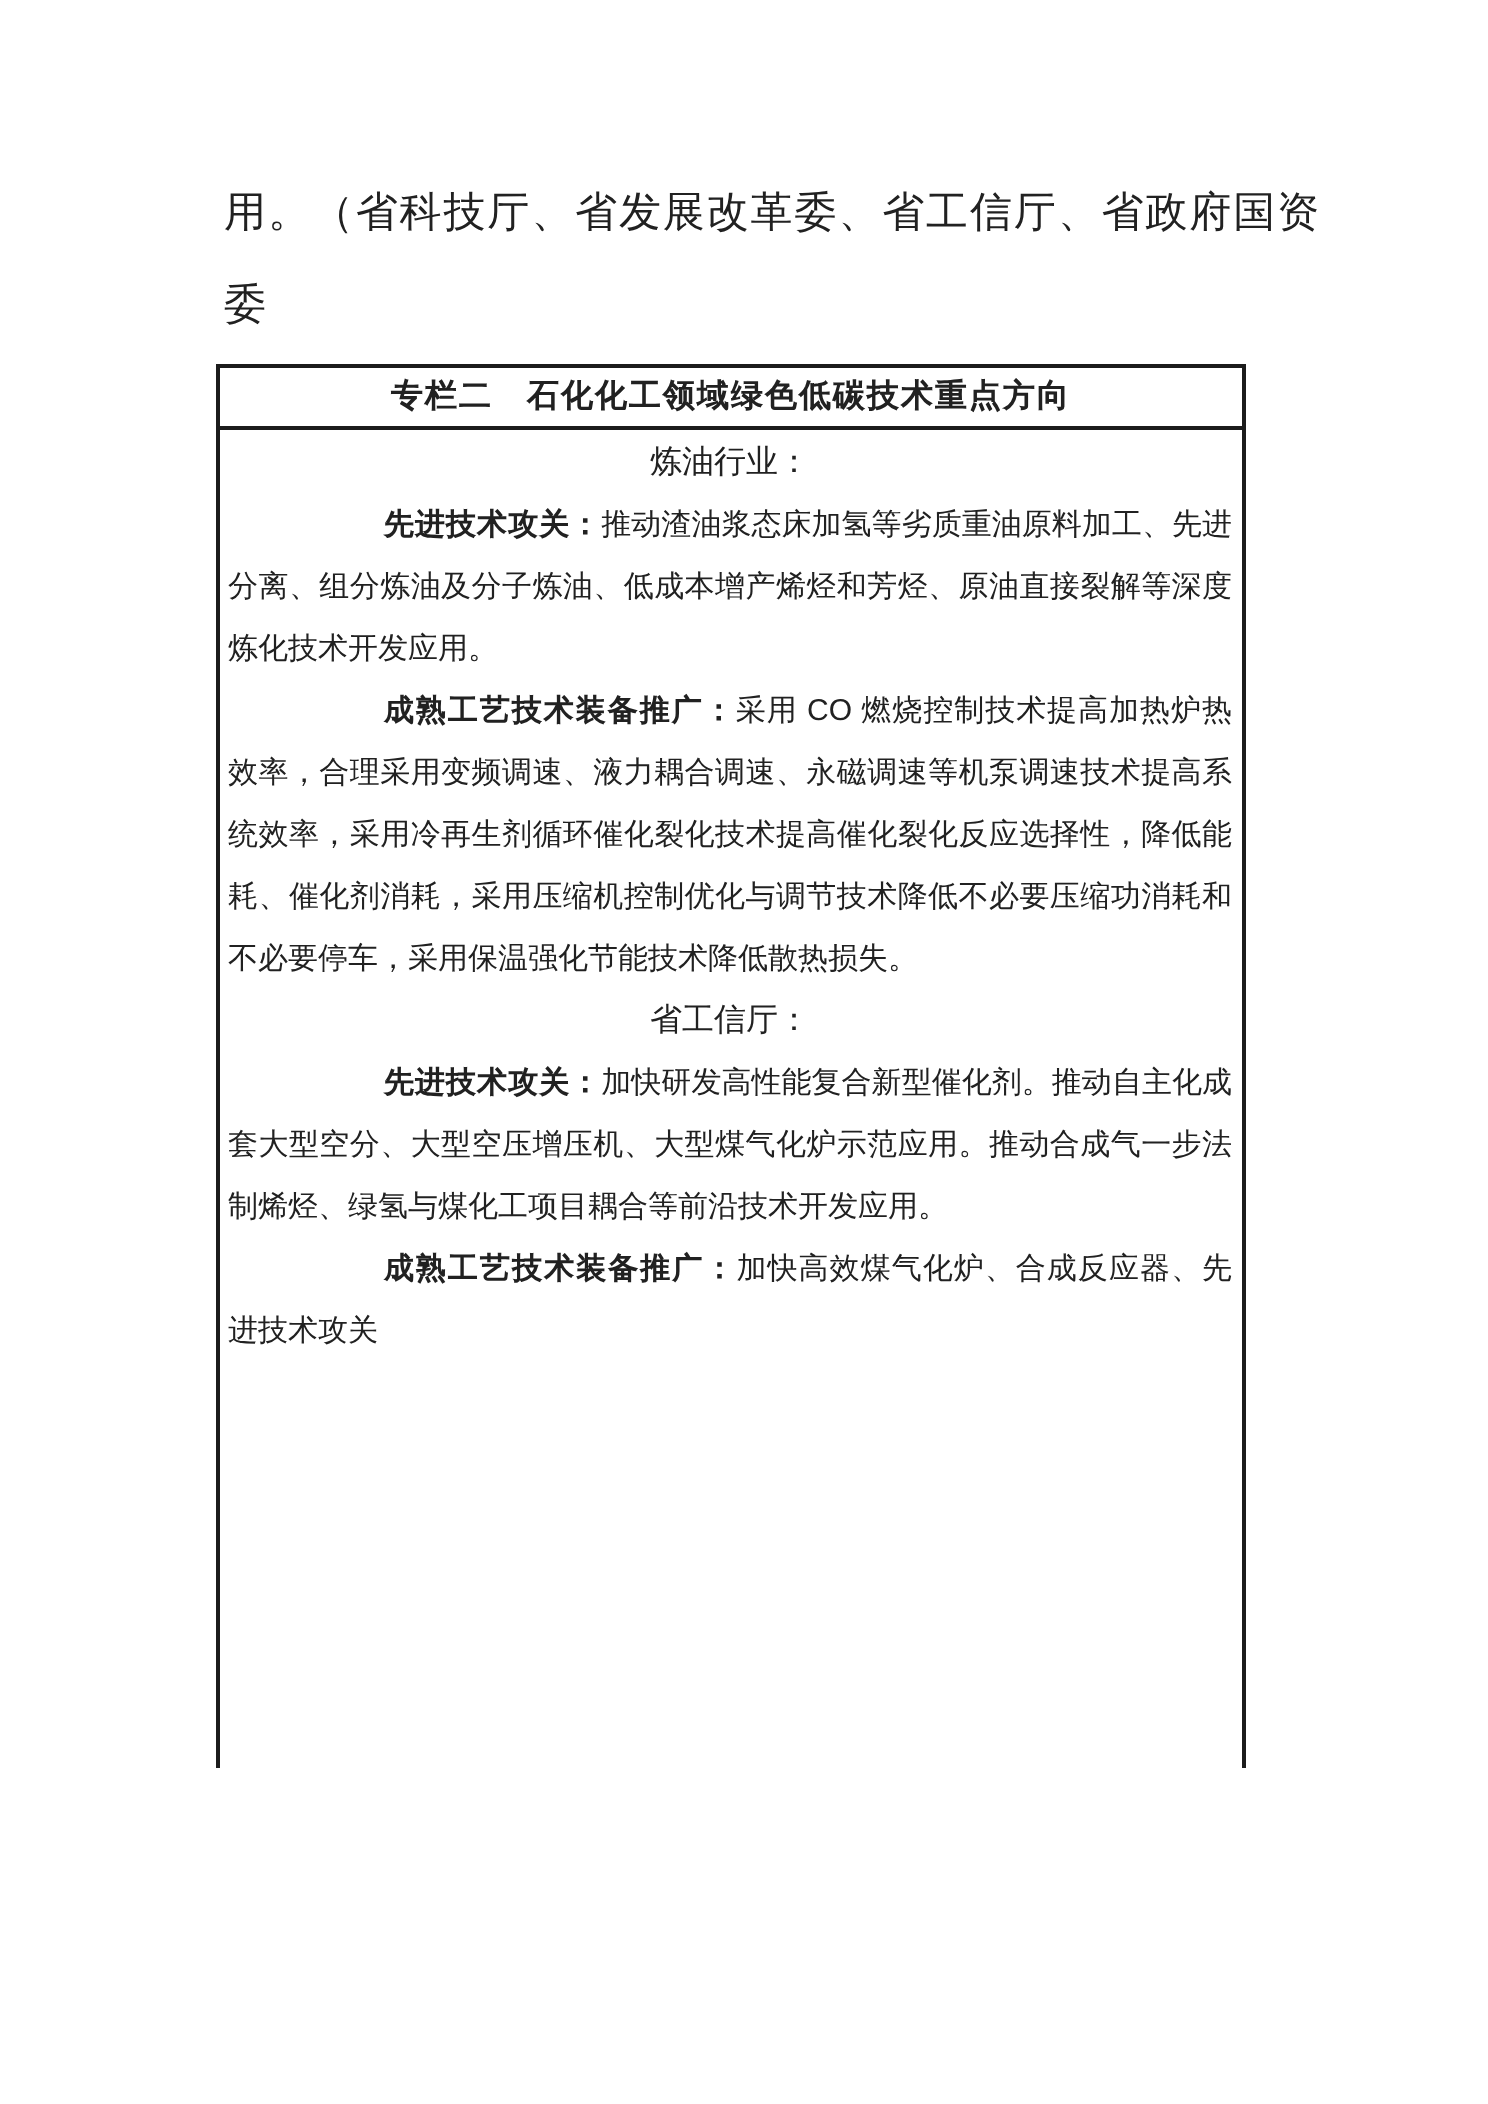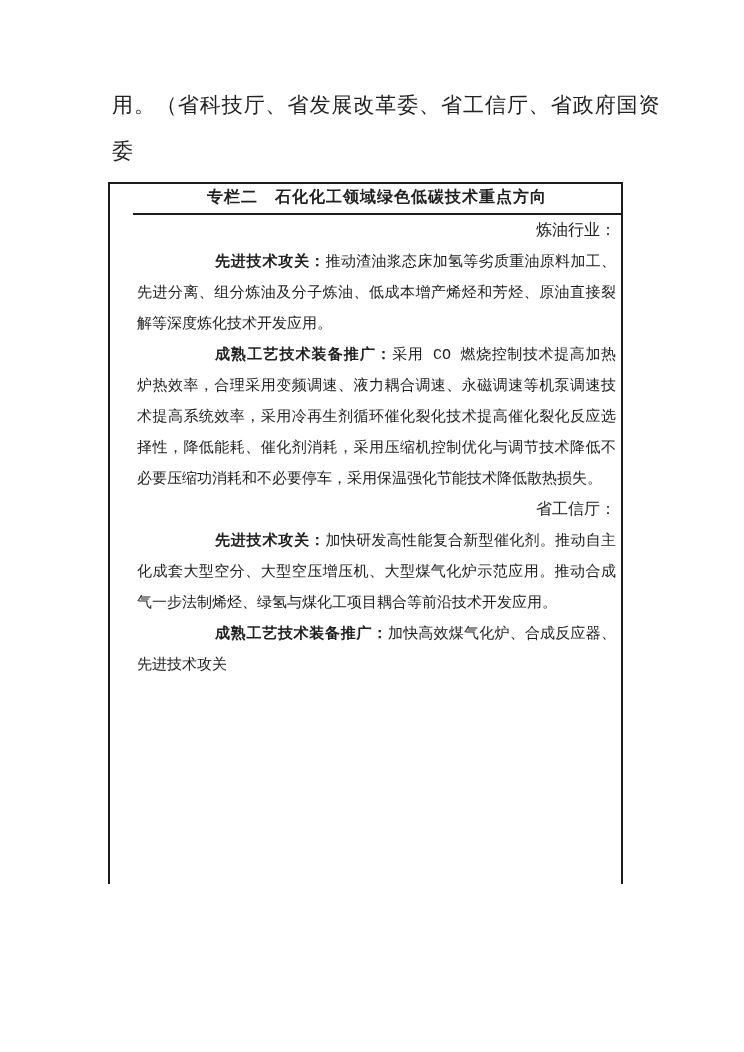--- a/index.html
+++ b/index.html
@@ -5,21 +5,21 @@
   html, body {
     margin: 0;
     padding: 0;
     background: #ffffff;
   }
   .page {
     position: relative;
     width: 744px;
     height: 884px;
     background: #ffffff;
-    font-family: Liberation Mono, monospace;
+    font-family: Liberation Sans, sans-serif;
     color: #212121;
     overflow: hidden;
   }
   
   .intro {
     position: absolute;
     left: 112px;
     top: 84px;
     width: 548px;
     font-size: 21px;
@@ -34,21 +34,20 @@
   .panel {
     position: absolute;
     left: 108px;
     top: 182px;
     width: 515px;
     height: 755px;
     border: 2px solid #1c1c1c;
     box-sizing: border-box;
     overflow: hidden;
     background: #ffffff;
-    padding-left: 23px;
   }
   .panel-title {
     height: 29px;
     line-height: 29px;
     border-bottom: 2px solid #1c1c1c;
     text-align: center;
     font-weight: bold;
     font-size: 16px;
     letter-spacing: 1px;
     white-space: nowrap;
@@ -56,21 +55,21 @@
   .panel-body {
     padding: 1px 5px 0 4px;
     font-size: 15px;
     line-height: 31px;
     text-align: justify;
     text-justify: inter-ideograph;
   }
   .industry-heading {
     font-size: 16px;
     margin: 0;
-    text-align: right;
+    text-align: center;
   }
   .panel-paragraph {
     margin: 0;
     text-indent: 2em;
   }
   .panel-paragraph .para-label {
     font-weight: bold;
     letter-spacing: 0.5px;
     margin-left: 48px;
   }

